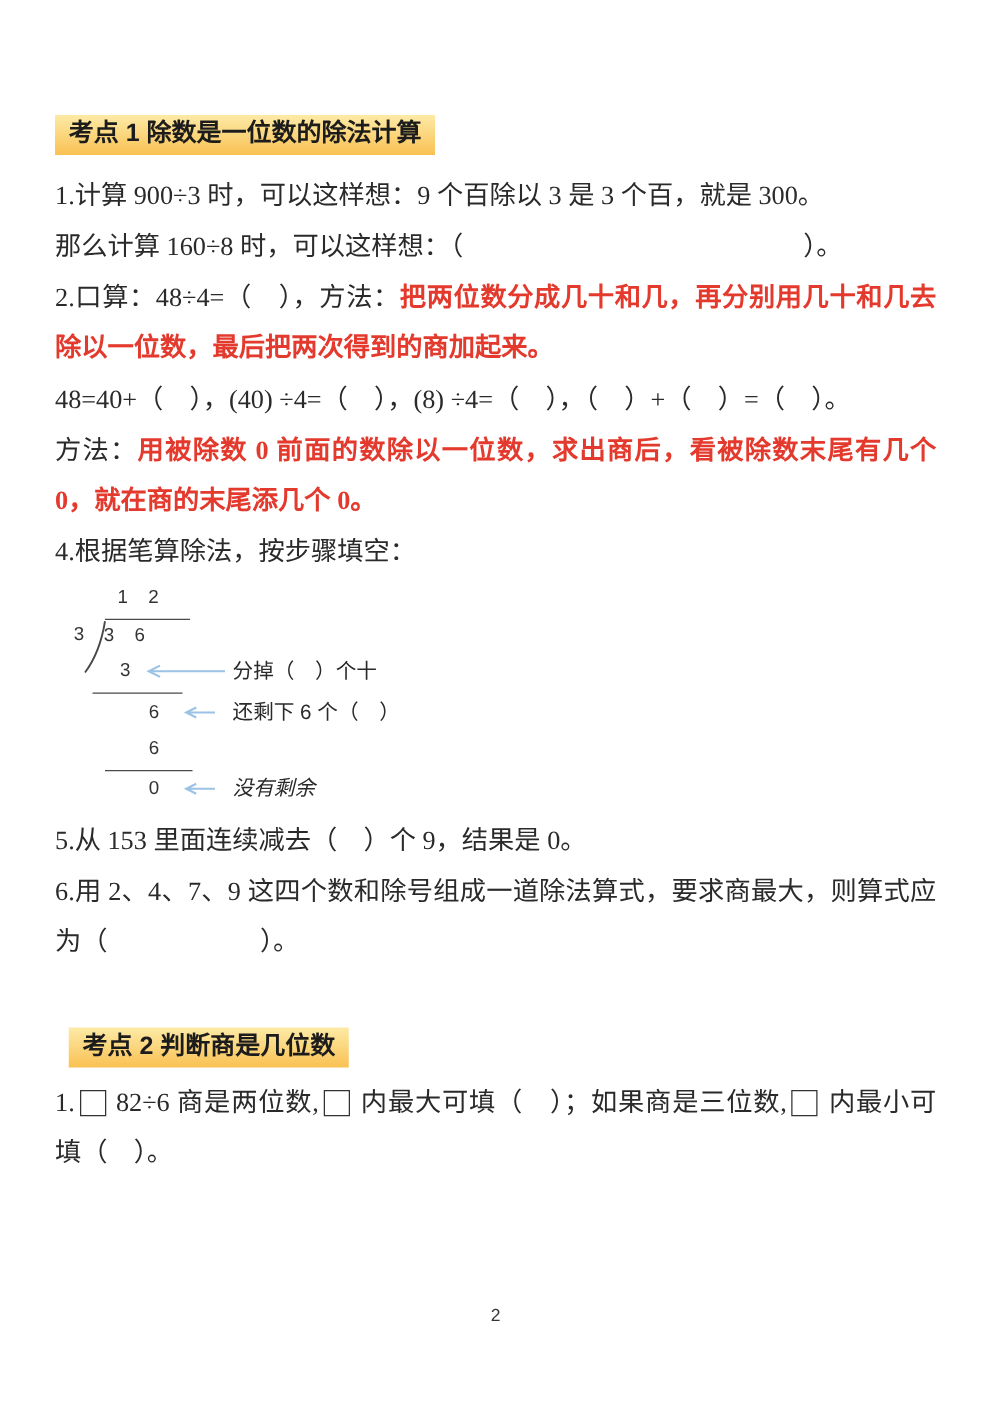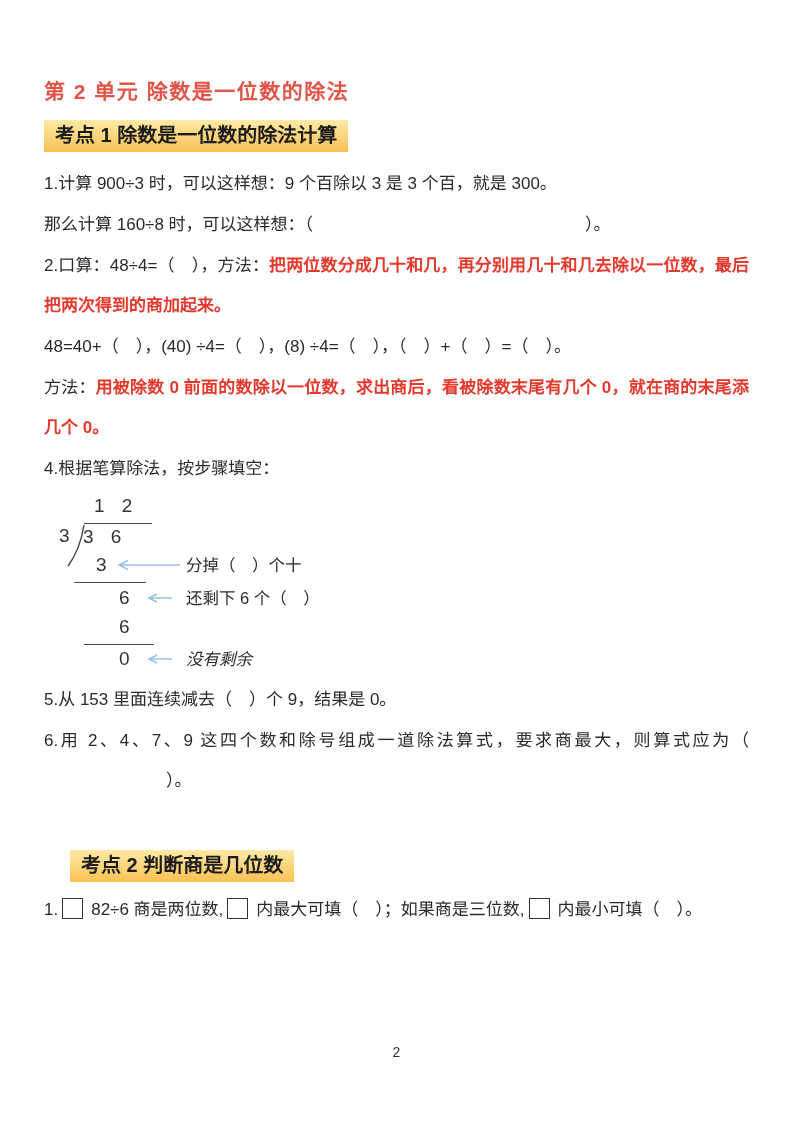--- a/index.html
+++ b/index.html
@@ -33,47 +33,48 @@
   .kaodian-box{
     display:inline-block;
     margin-top:14px;
     padding:5px 11px 6px 11px;
     background:linear-gradient(180deg,var(--highlight-top),var(--highlight-bottom));
     font-size:20px;
     font-weight:700;
     color:#1c1c1c;
     line-height:21px;
   }
-  .kaodian-box.indent2{margin-left:26px;margin-top:48px;}
+  .kaodian-box.indent2{margin-left:11px;margin-top:48px;}
   p.tline{
     margin:0 0 1px 0;
-    font-size:17px;
+    font-size:21px;
     line-height:40px;
     text-align:justify;
+    font-family:Liberation Serif, serif;
   }
   p.first{margin-top:12px;}
   .red{color:var(--accent-red);font-weight:700;}
   .gap-wide{display:inline-block;width:272px;}
   .gap-mid{display:inline-block;width:122px;}
   .expr{
     margin:0;
     font-size:19px;
     line-height:40px;
     letter-spacing:2px;
     padding-left:13px;
   }
   
   .division{
     position:relative;
     width:460px;height:185px;
     margin-top:6px;
   }
   .dnum{
     position:absolute;
-    font-size:19px;
+    font-size:15px;
     color:#333;
     letter-spacing:6px;
     line-height:22px;
     white-space:pre;
   }
   .dlabel{
     position:absolute;
     font-size:16.5px;
     color:var(--ink);
     line-height:22px;
@@ -96,21 +97,20 @@
     text-align:center;
     font-size:14px;
     color:#333;
   }
 </style>
 </head>
 <body>
 
 <div class="page">
 
-  <h1 class="unit-title">第 2 单元  除数是一位数的除法</h1>
 
   <div class="kaodian-box">
     <span>考点 1  除数是一位数的除法计算</span>
   </div>
 
   <p class="tline first">1.计算 900÷3 时，可以这样想：9 个百除以 3 是 3 个百，就是 300。</p>
 
   <p class="tline"><span>那么计算 160÷8 时，可以这样想：（</span><span class="gap-wide"></span><span>）。</span></p>
 
   <p class="tline"><span>2.口算：48÷4=（　），方法：</span><span class="red">把两位数分成几十和几，再分别用几十和几去除以一位数，最后把两次得到的商加起来。</span></p>

